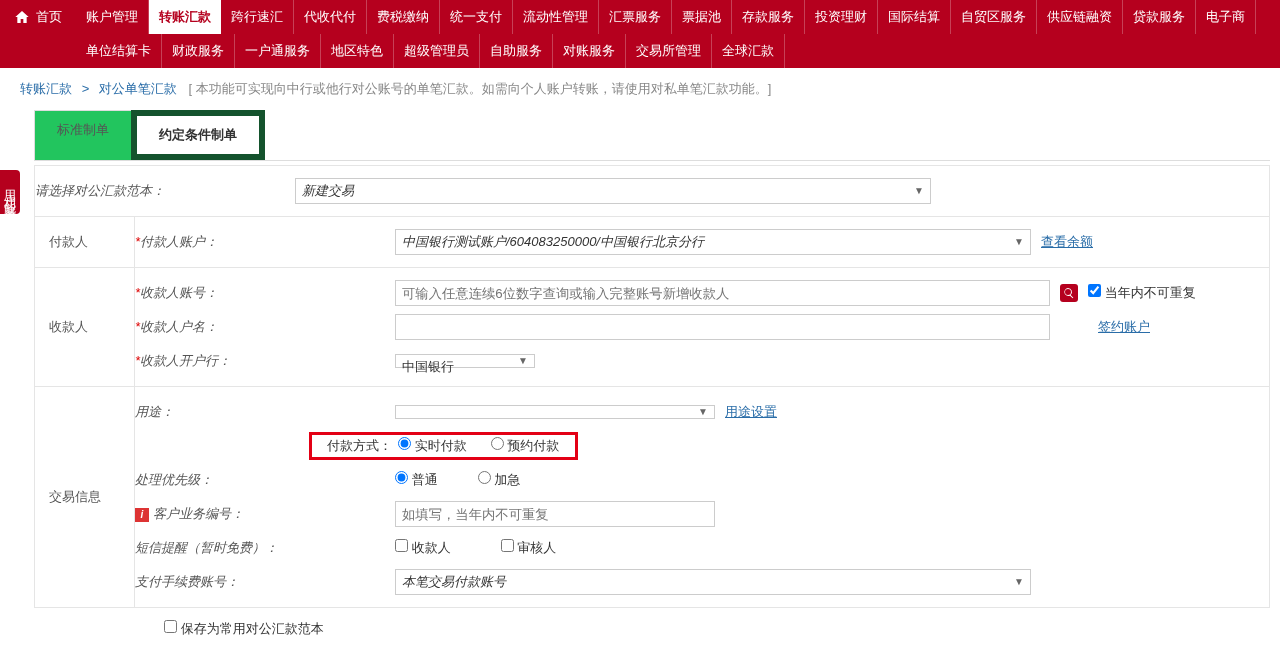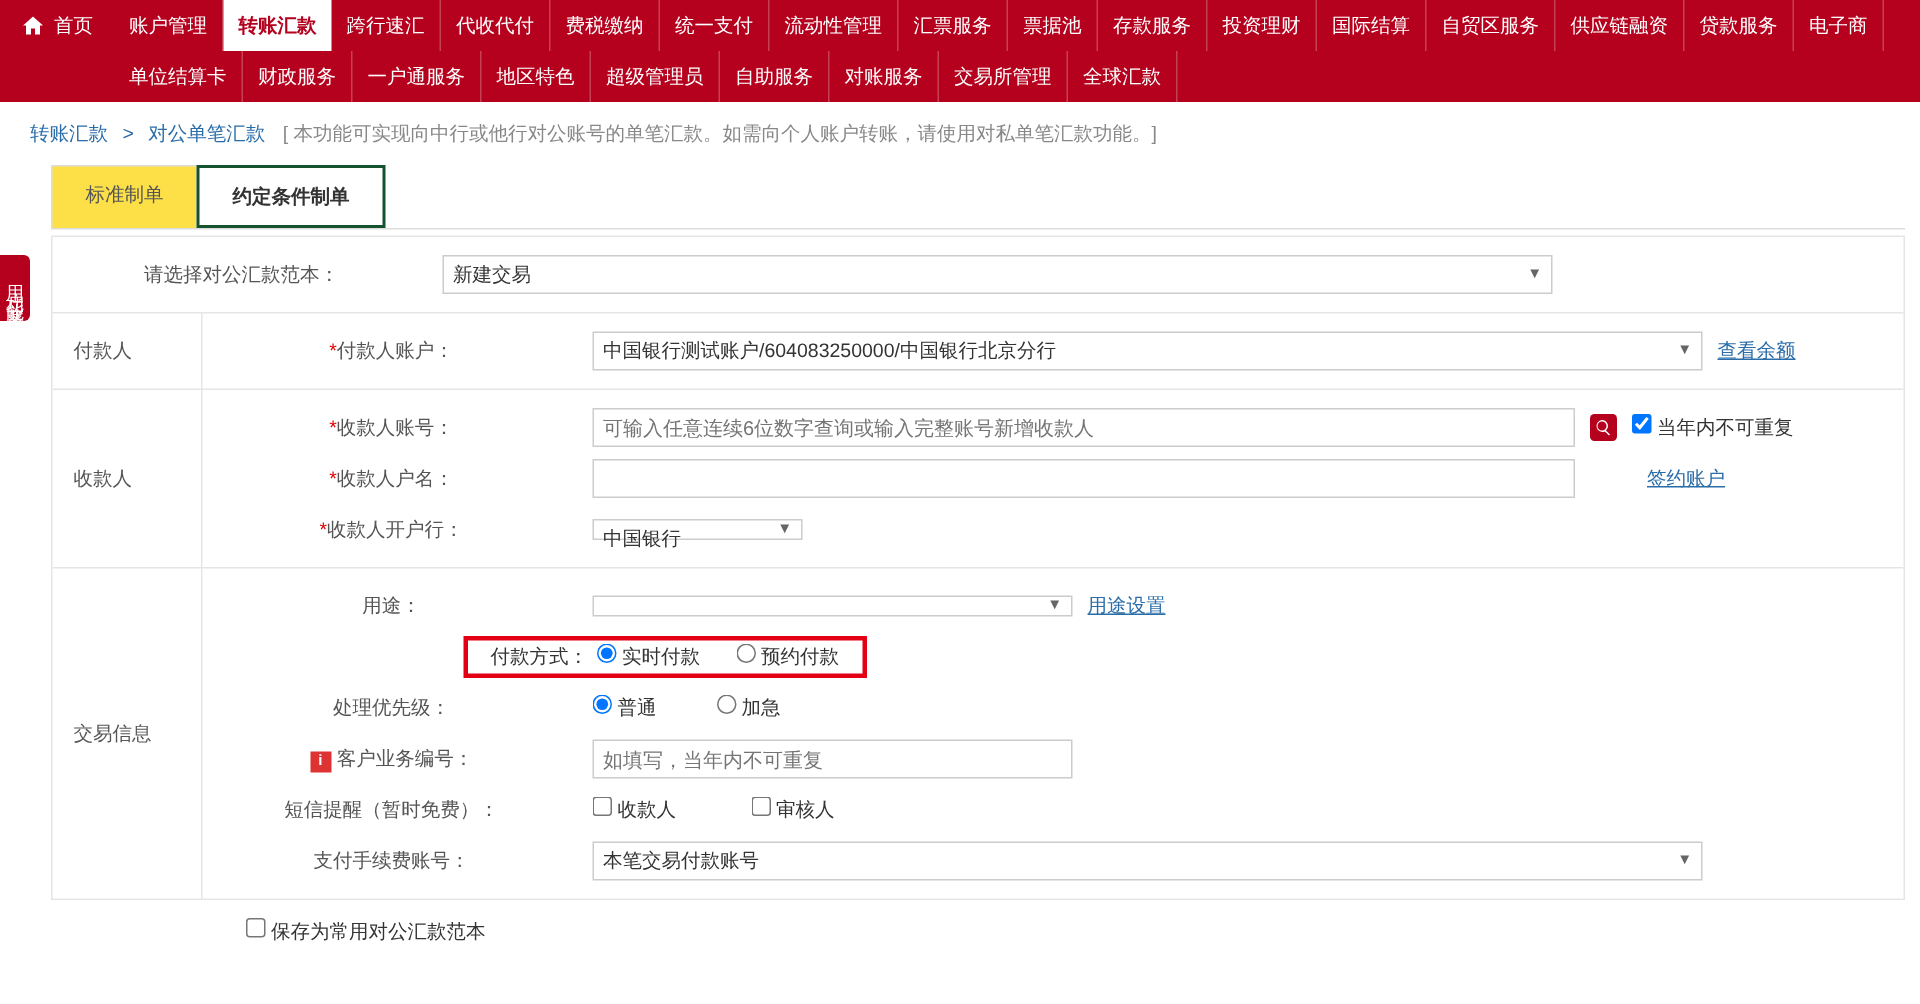--- a/index.html
+++ b/index.html
@@ -11,33 +11,33 @@
 .nav-row { display: flex; flex-wrap: wrap; }
 .nav-item { color: #fff; padding: 8px 10px; border-right: 1px solid rgba(255,255,255,0.25); font-size: 13px; cursor: pointer; font-family: Liberation Mono, monospace; }
 .nav-item.active { background: #fff; color: #b5001e; font-weight: bold; border-right: none; }
 .breadcrumb { padding: 12px 20px; color: #666; }
 .breadcrumb a { color: #2a6da8; text-decoration: none; }
 .breadcrumb .sep { margin: 0 6px; color: #2a6da8; }
 .breadcrumb .hint { color: #888; margin-left: 8px; }
 .side-tab { position: absolute; left: 0; top: 170px; width: 20px; background: #b5001e; color: #fff; writing-mode: vertical-rl; text-orientation: upright; padding: 10px 2px; font-size: 12px; border-radius: 0 4px 4px 0; letter-spacing: 4px; }
 .content { margin-left: 34px; margin-right: 10px; }
 .tabs { display: flex; border-bottom: 1px solid #ddd; margin-bottom: 4px; }
-.tab { padding: 10px 22px; border: 1px solid #ddd; border-bottom: none; background: #fde047; color: #555; cursor: pointer; margin-right: -1px; }
+.tab { padding: 10px 22px; border: 1px solid #ddd; border-bottom: none; background: #22c55e; color: #555; cursor: pointer; margin-right: -1px; }
 .tab.active { background: #fff; color: #333; font-weight: bold; }
-.tab.highlight { border: 2px solid #14532d; }
+.tab.highlight { border: 6px solid #14532d; }
 .form-outer { border: 1px solid #e5e5e5; }
 .section { display: flex; border-bottom: 1px solid #e5e5e5; }
 .section-label { width: 100px; border-right: 1px solid #e5e5e5; display: flex; align-items: center; justify-content: flex-start; padding-left: 14px; color: #555; flex-shrink: 0; }
 .section-body { flex: 1; padding: 8px 0; }
 .row { display: flex; align-items: center; min-height: 34px; padding: 2px 0; }
-.row .lbl { width: 260px; text-align: center; padding-right: 8px; color: #555; }
+.row .lbl { width: 260px; text-align: left; padding-right: 8px; color: #555; font-style: italic; }
 .row .lbl .req { color: #d00; }
 .row .ctl { flex: 1; display: flex; align-items: center; gap: 10px; padding-right: 16px; }
 input[type=text], select.long-sel { height: 26px; border: 1px solid #ccc; padding: 0 6px; background: #fff; }
-.sel-wide { width: 740px; display: inline-block; border: 1px solid #ccc; height: 26px; line-height: 24px; padding: 0 6px; position: relative; background: #fff; cursor: pointer; }
+.sel-wide { width: 636px; display: inline-block; border: 1px solid #ccc; height: 26px; line-height: 24px; padding: 0 6px; position: relative; background: #fff; cursor: pointer; font-style: italic; }
 .sel-arrow { position: absolute; right: 6px; top: 50%; transform: translateY(-50%); font-size: 10px; color: #666; }
 .link { color: #2a6da8; text-decoration: underline; cursor: pointer; }
 .search-ic { width: 18px; height: 18px; background: #b5001e; border-radius: 3px; display: inline-flex; align-items: center; justify-content: center; cursor: pointer; }
 .search-ic svg { fill: #fff; }
 .short-sel { width: 140px; height: 14px; border: 1px solid #ccc; padding: 0 6px; position: relative; background: #fff; display: inline-block; line-height: 24px; cursor: pointer; }
 .med-inp { width: 320px; }
 .red-box { border: 3px solid #e30015; padding: 2px 6px; display: inline-flex; align-items: flex-start; }
 .info-ic { width: 14px; height: 14px; background: #d33; color: #fff; display: inline-flex; align-items: center; justify-content: center; font-size: 10px; font-weight: bold; margin-right: 4px; }
 .placeholder { color: #aaa; }
 .footer-row { padding: 12px 0 12px 130px; display: flex; align-items: center; gap: 8px; }

